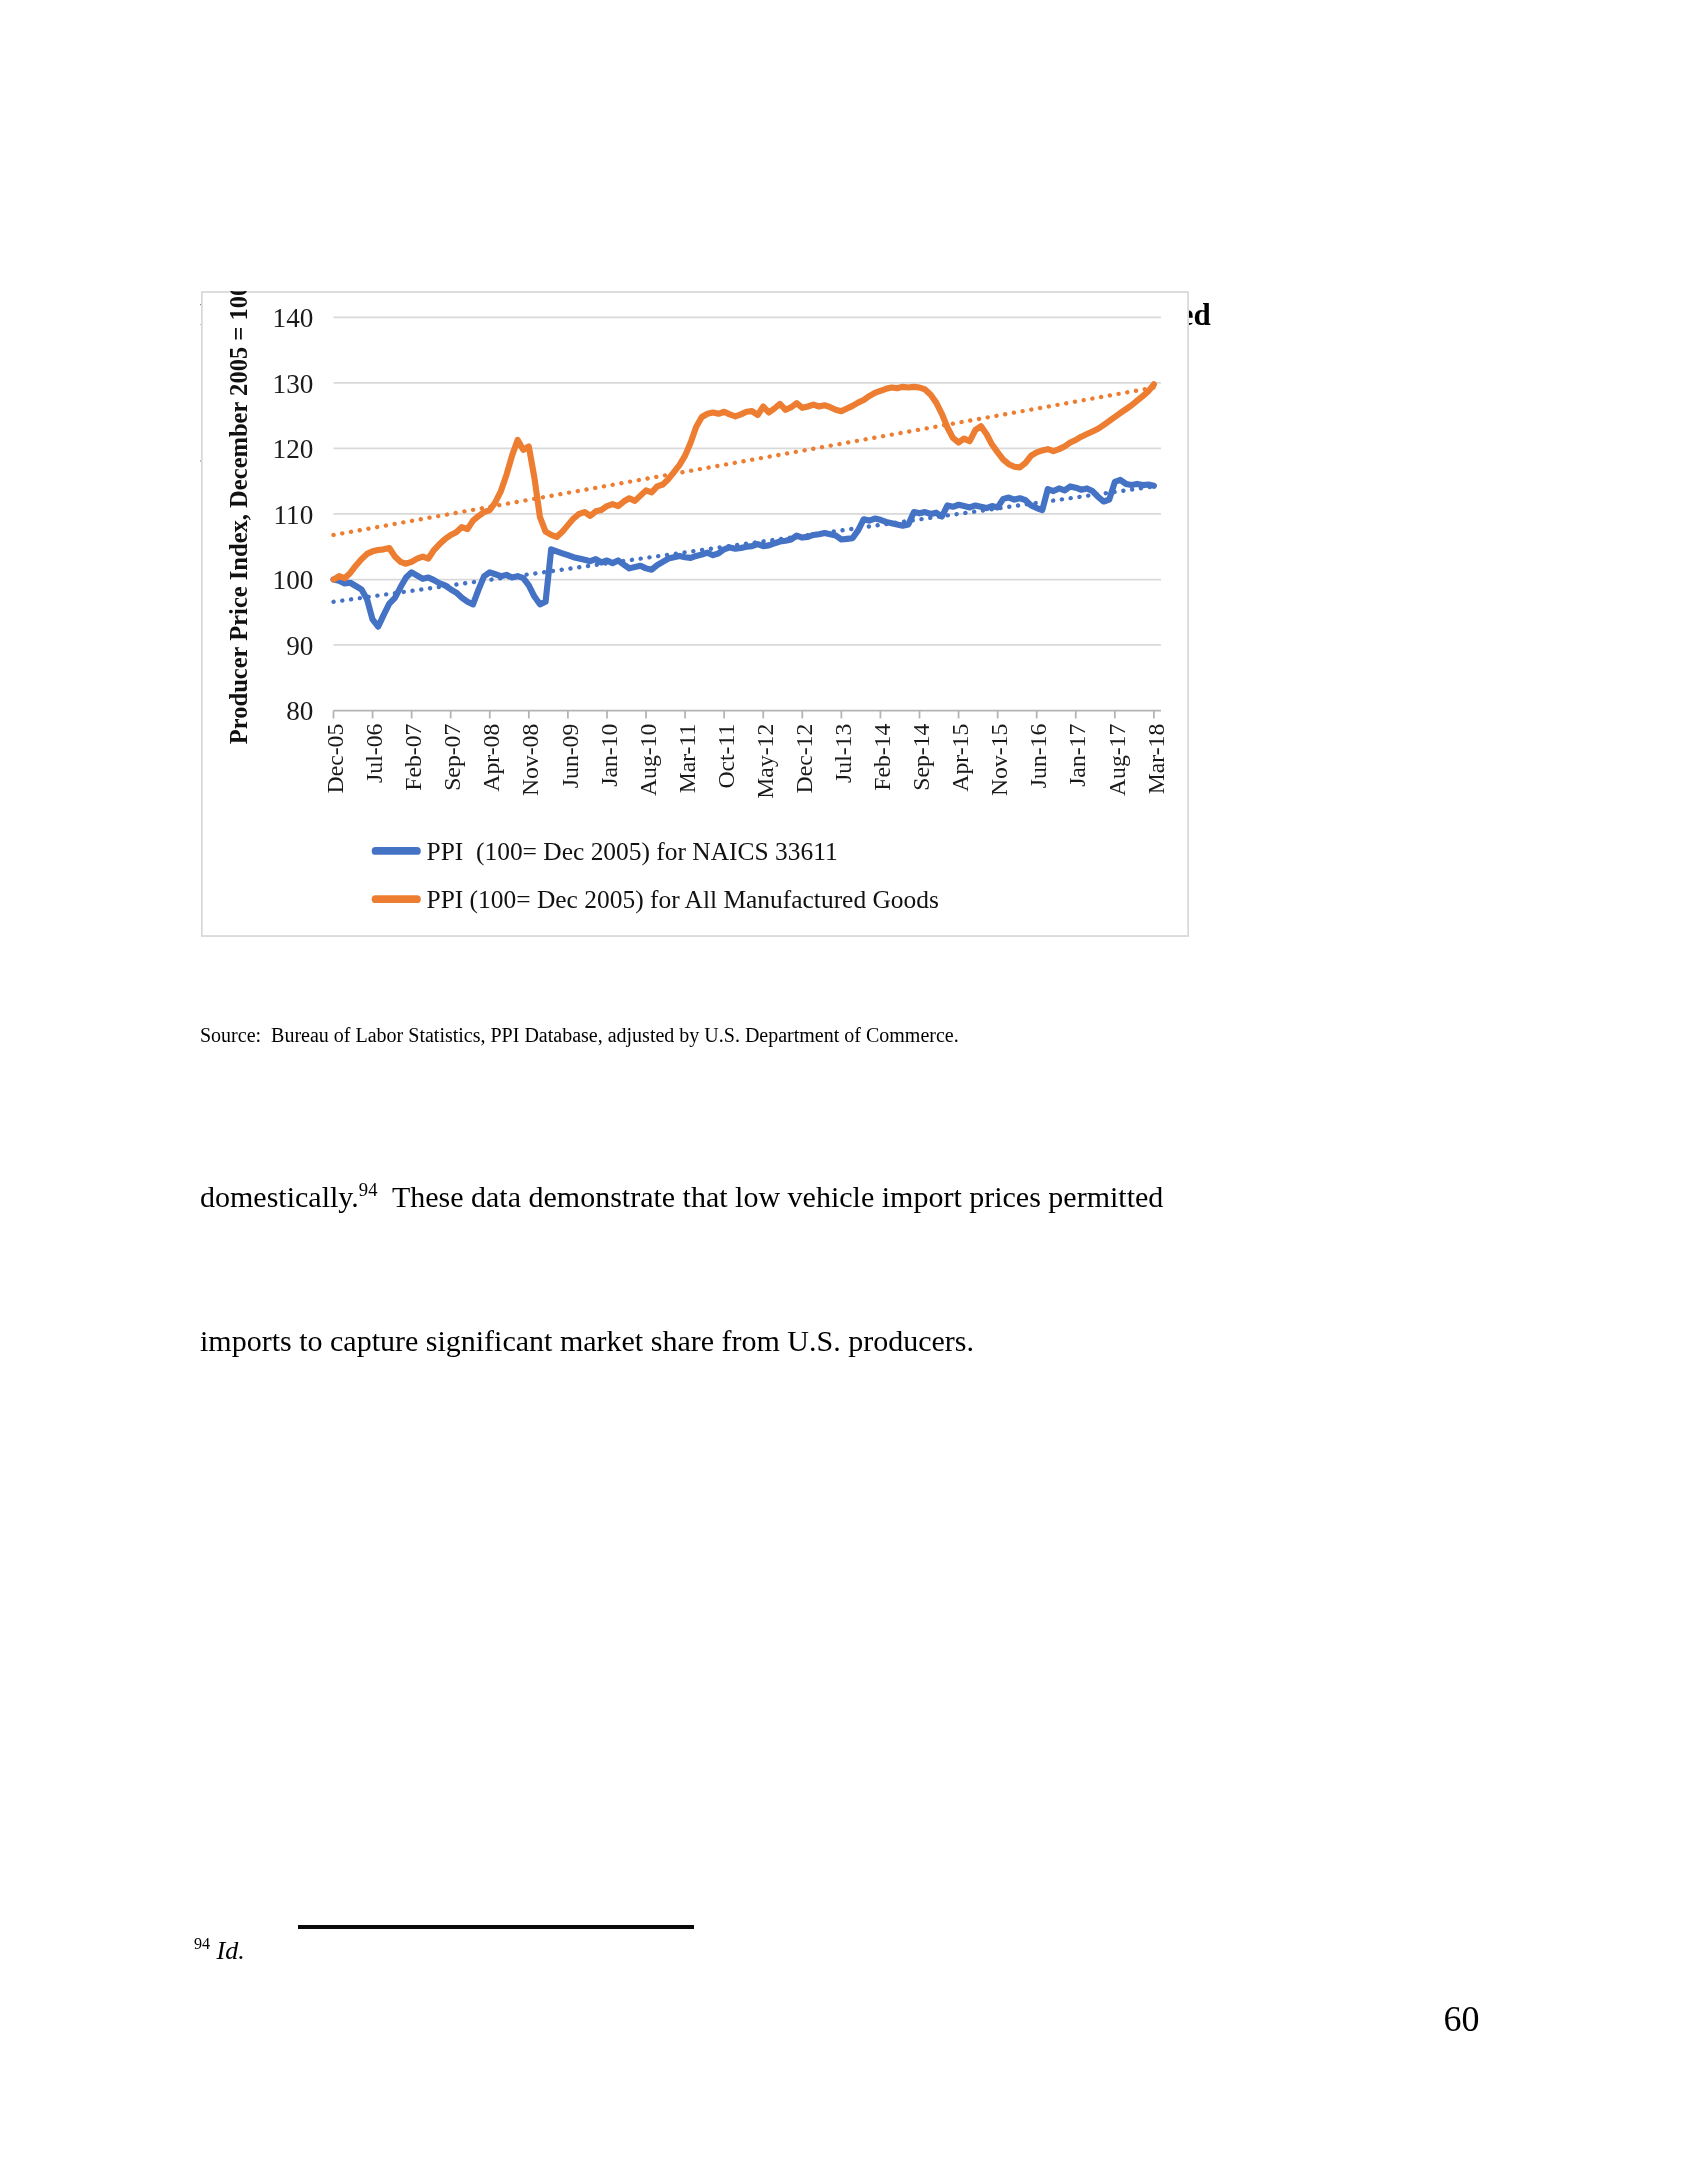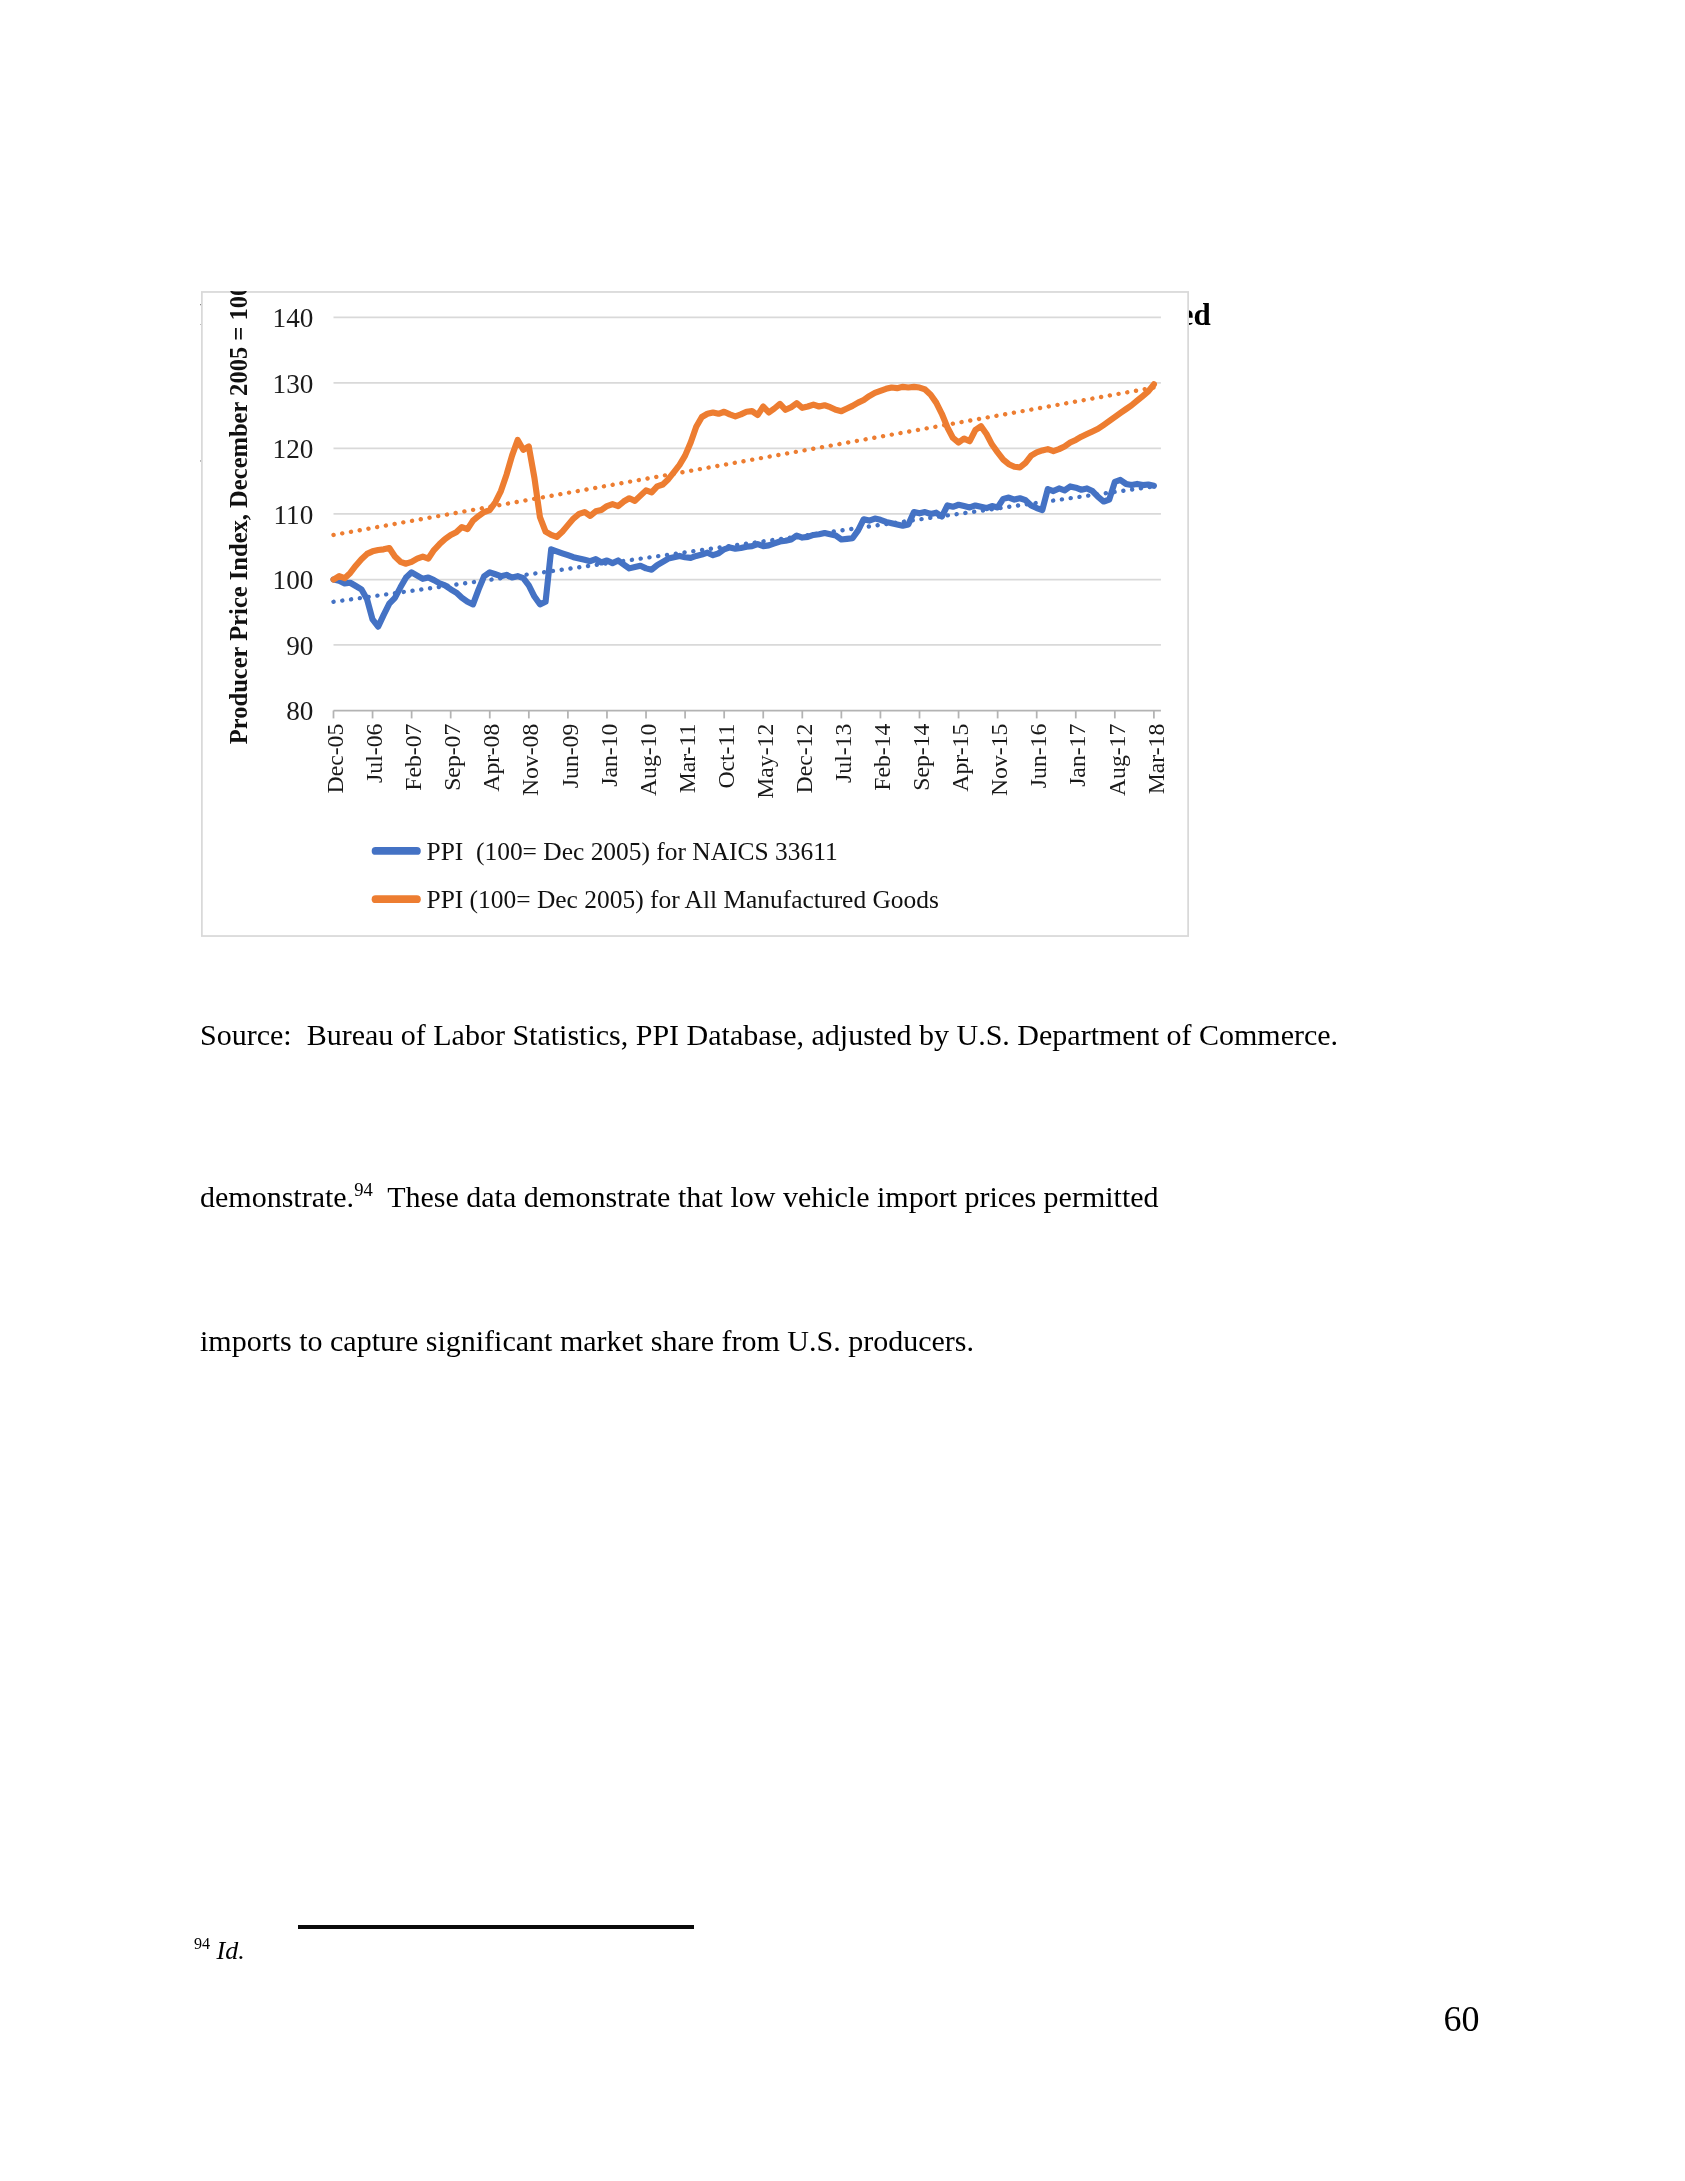--- a/index.html
+++ b/index.html
@@ -4,21 +4,21 @@
 <style>
   html,body{margin:0;padding:0;background:#e8e8e8;}
   .page{position:relative;width:1685px;height:2181px;background:#ffffff;
         font-family:"Liberation Serif","DejaVu Serif",serif;color:#000;overflow:hidden;}
   .fig-title{position:absolute;left:200px;top:190px;width:1369px;
              font-size:31px;font-weight:bold;line-height:50px;white-space:pre-wrap;}
   .chart-box{position:absolute;left:201px;top:291px;width:988px;height:646px;}
   .chart-box svg{display:block;}
   .chart-box svg text{font-family:"Liberation Serif","DejaVu Serif",serif;}
   .source-note{position:absolute;left:200px;top:945px;width:1317px;
-               font-size:30px;line-height:36px;white-space:pre-wrap;}
+               font-size:20px;line-height:36px;white-space:pre-wrap;}
   .body-par{position:absolute;left:200px;top:1077px;width:1352px;
             font-size:30px;line-height:48px;white-space:pre-wrap;}
   .body-par .indent{padding-left:100px;}
   sup.fn{font-size:0.62em;vertical-align:super;line-height:0;}
   .fn-rule{position:absolute;left:298px;top:1925px;width:396px;height:3.5px;background:#0a0a0a;}
   .footnote{position:absolute;left:194px;top:1936px;font-size:26px;}
   .footnote i{font-style:italic;}
   .page-num{position:absolute;left:1413px;top:1998px;width:97px;text-align:center;font-size:36px;}
 </style>
 </head>
@@ -108,21 +108,21 @@
           <text x="257" y="703" font-size="29" fill="#111">PPI (100= Dec 2005) for All Manufactured Goods</text>
         </g>
       </svg>
   </div>
 
   <div class="source-note">
     <div>Source:  Bureau of Labor Statistics, PPI Database, adjusted by U.S. Department of Commerce.</div>
   </div>
 
   <div class="body-par">
-    <div><span>demonstrate.</span><sup class="fn">94</sup><span>  These data demonstrate that low vehicle import prices permitted</span></div>
+    <div><span>domestically.</span><sup class="fn">94</sup><span>  These data demonstrate that low vehicle import prices permitted</span></div>
     <div>imports to capture significant market share from U.S. producers.</div>
   </div>
 
   <div class="fn-rule"></div>
 
   <div class="footnote">
     <sup class="fn">94</sup>
     <i>Id.</i>
   </div>
 

